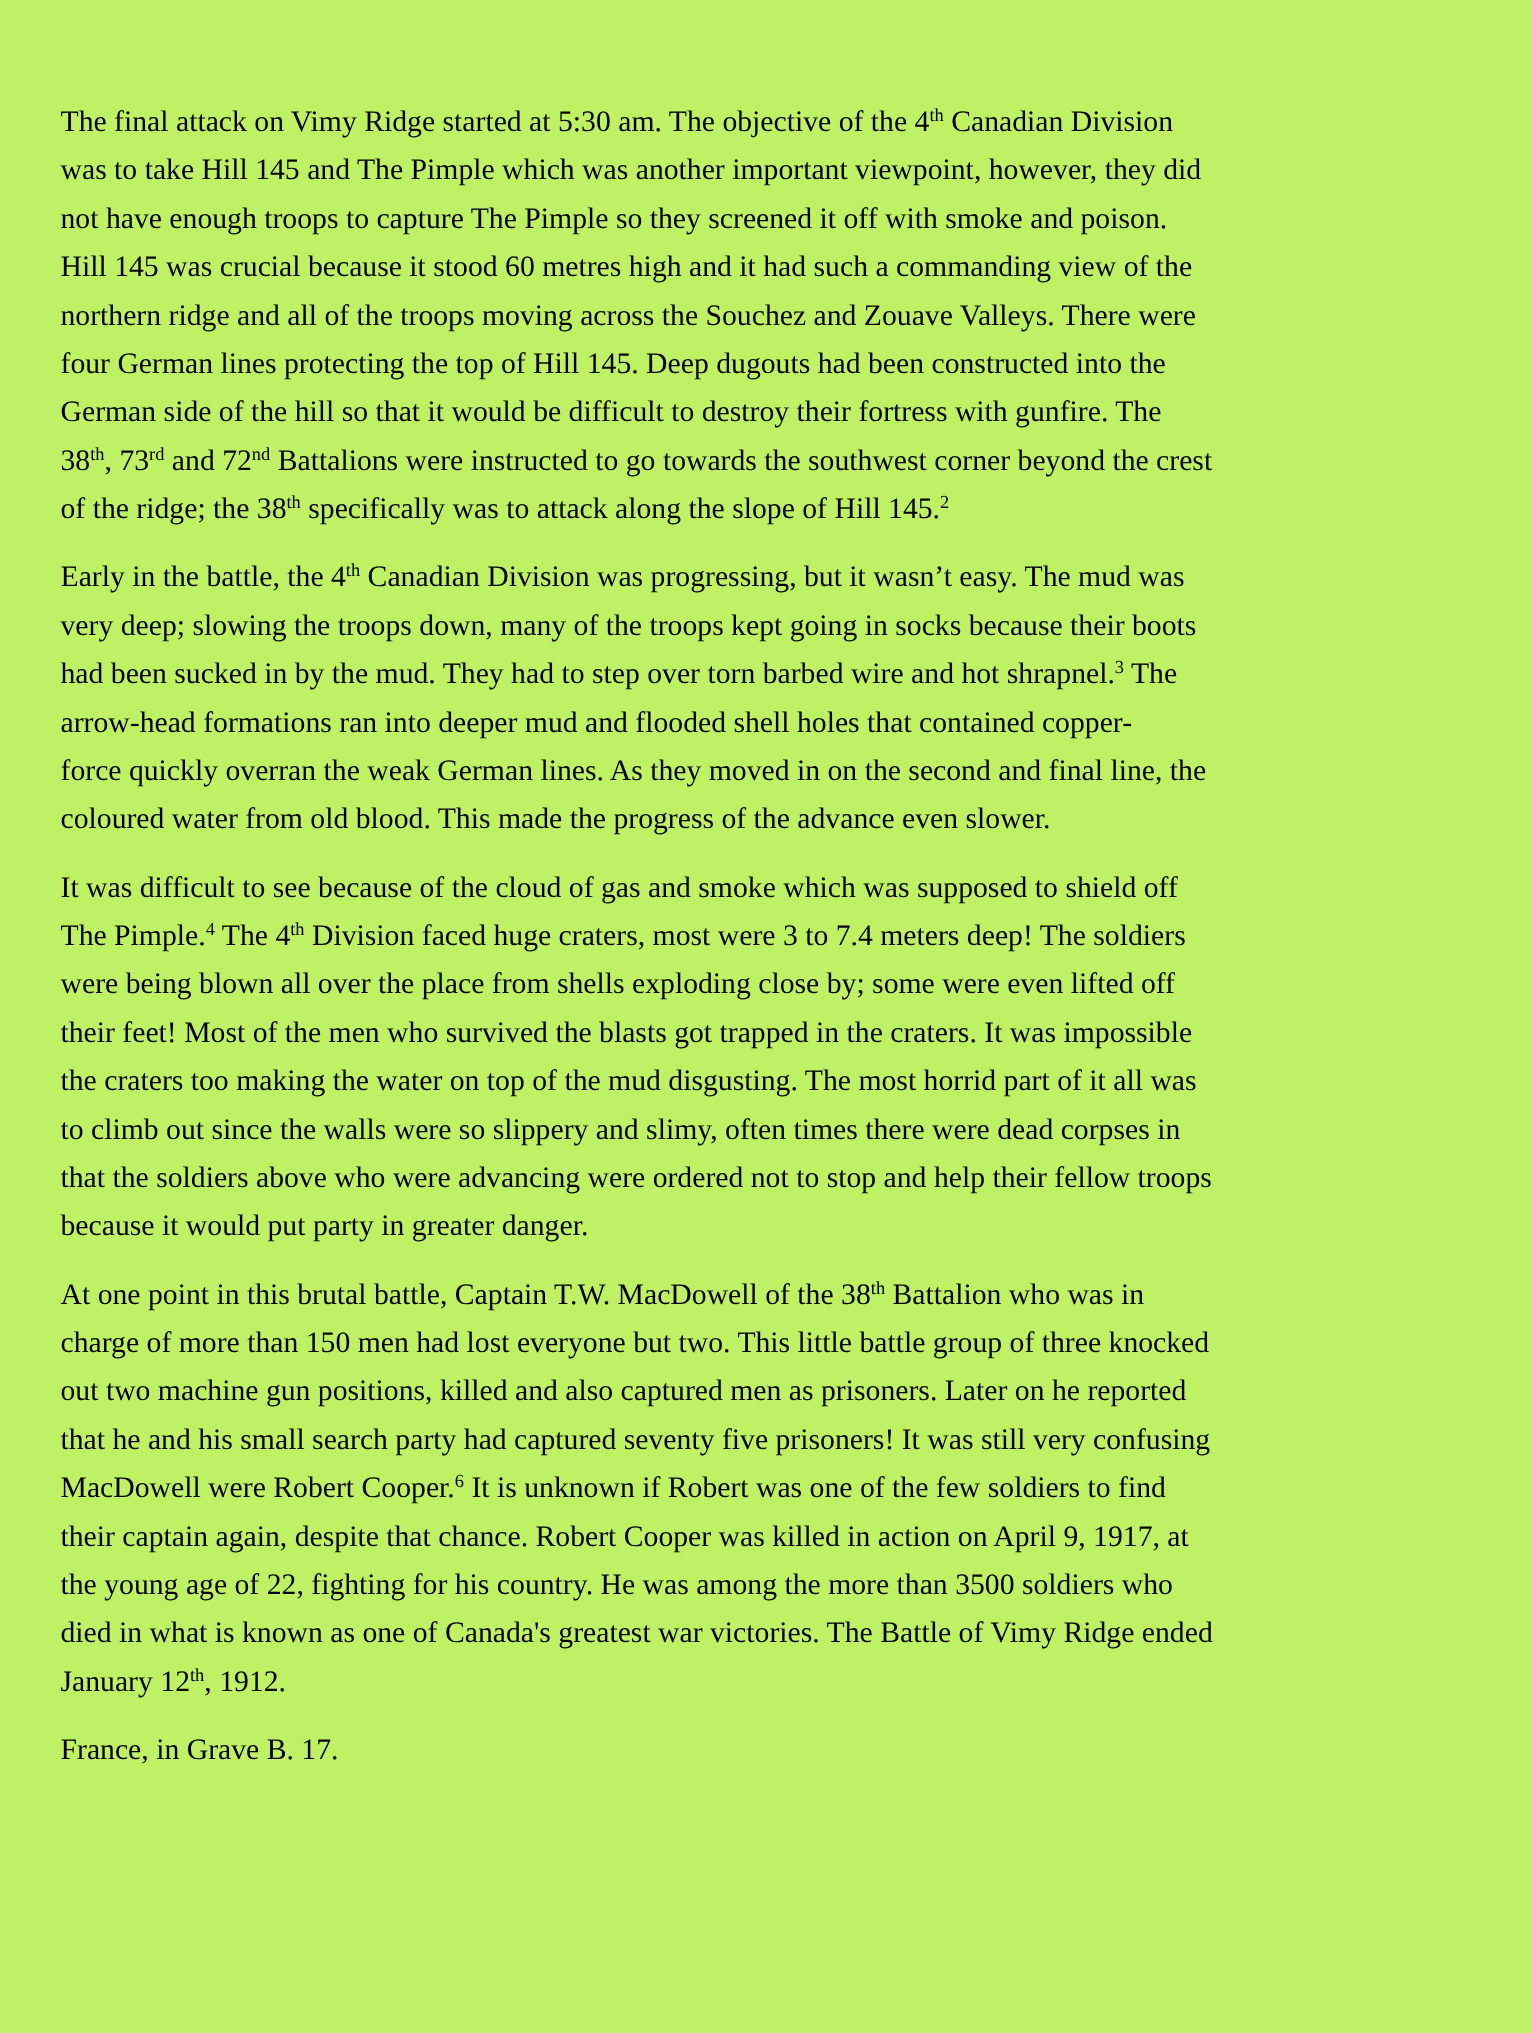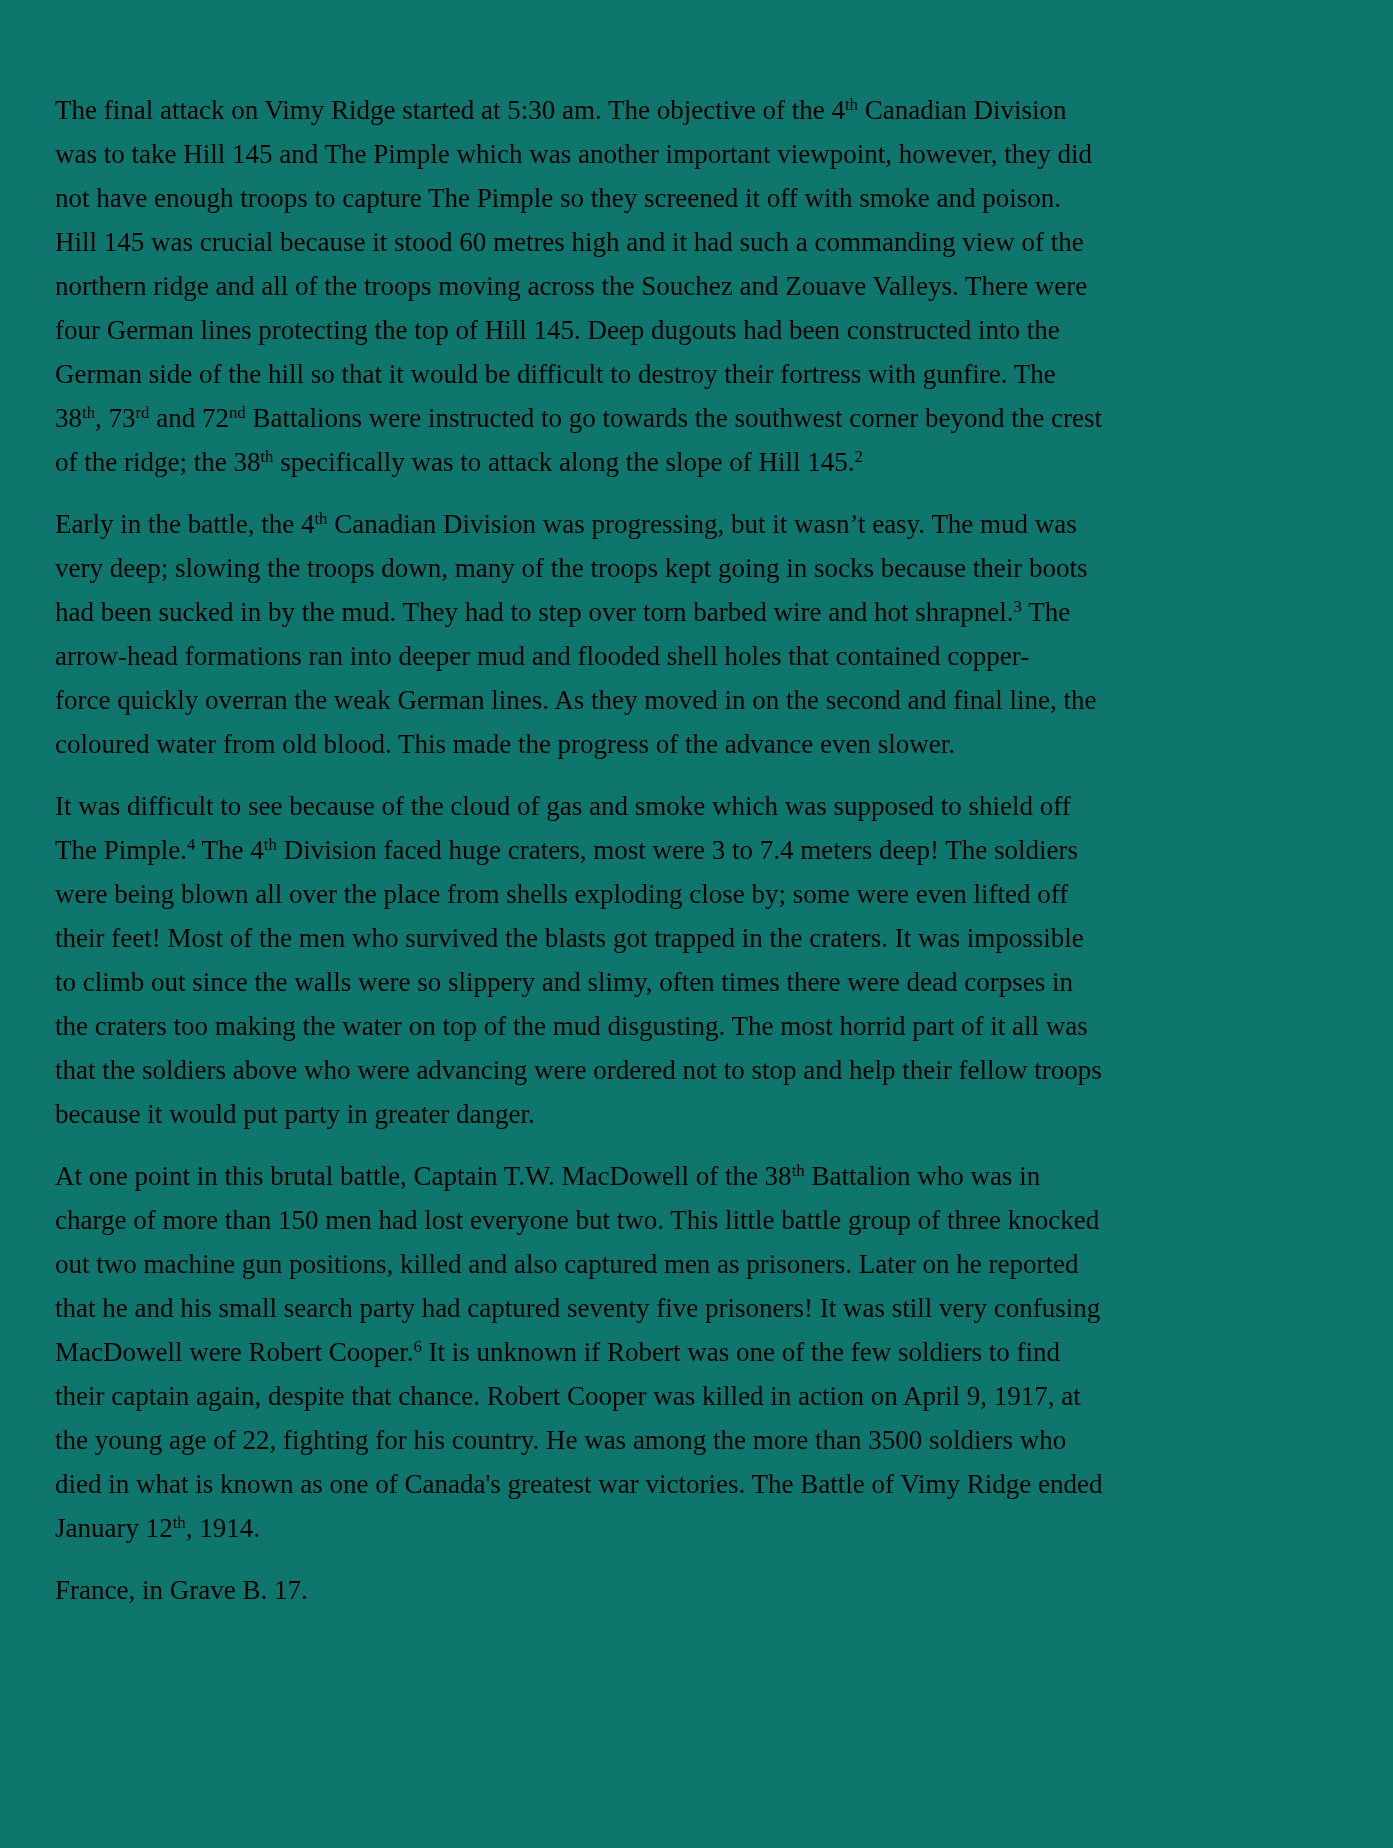--- a/index.html
+++ b/index.html
@@ -4,21 +4,21 @@
 <style>
   html, body {
     margin: 0;
     padding: 0;
     background: #ffffff;
   }
   .page {
     position: relative;
     width: 1393px;
     height: 1848px;
-    background: #0f766e;
+    background: #bef264;
     overflow: hidden;
     font-family: "Liberation Serif", "DejaVu Serif", serif;
     color: #000000;
   }
   .text-block {
     position: absolute;
     left: 55px;
     top: 88px;
     width: 1300px;
     font-size: 27px;
@@ -64,33 +64,33 @@
         <div class="line"><span>had been sucked in by the mud. They had to step over torn barbed wire and hot shrapnel.</span><span class="sup">3</span><span> The</span></div>
         <div class="line"><span>arrow-head formations ran into deeper mud and flooded shell holes that contained copper-</span></div>
         <div class="line"><span>force quickly overran the weak German lines. As they moved in on the second and final line, the</span></div>
         <div class="line"><span>coloured water from old blood. This made the progress of the advance even slower.</span></div>
       </div>
       <div class="para">
         <div class="line"><span>It was difficult to see because of the cloud of gas and smoke which was supposed to shield off</span></div>
         <div class="line"><span>The Pimple.</span><span class="sup">4</span><span> The 4</span><span class="sup">th</span><span> Division faced huge craters, most were 3 to 7.4 meters deep! The soldiers</span></div>
         <div class="line"><span>were being blown all over the place from shells exploding close by; some were even lifted off</span></div>
         <div class="line"><span>their feet! Most of the men who survived the blasts got trapped in the craters. It was impossible</span></div>
+        <div class="line"><span>the craters too making the water on top of the mud disgusting. The most horrid part of it all was</span></div>
         <div class="line"><span>to climb out since the walls were so slippery and slimy, often times there were dead corpses in</span></div>
-        <div class="line"><span>the craters too making the water on top of the mud disgusting. The most horrid part of it all was</span></div>
         <div class="line"><span>that the soldiers above who were advancing were ordered not to stop and help their fellow troops</span></div>
         <div class="line"><span>because it would put party in greater danger.</span></div>
       </div>
       <div class="para">
         <div class="line"><span>At one point in this brutal battle, Captain T.W. MacDowell of the 38</span><span class="sup">th</span><span> Battalion who was in</span></div>
         <div class="line"><span>charge of more than 150 men had lost everyone but two. This little battle group of three knocked</span></div>
         <div class="line"><span>out two machine gun positions, killed and also captured men as prisoners. Later on he reported</span></div>
         <div class="line"><span>that he and his small search party had captured seventy five prisoners! It was still very confusing</span></div>
         <div class="line"><span>MacDowell were Robert Cooper.</span><span class="sup">6</span><span> It is unknown if Robert was one of the few soldiers to find</span></div>
         <div class="line"><span>their captain again, despite that chance. Robert Cooper was killed in action on April 9, 1917, at</span></div>
         <div class="line"><span>the young age of 22, fighting for his country. He was among the more than 3500 soldiers who</span></div>
         <div class="line"><span>died in what is known as one of Canada's greatest war victories. The Battle of Vimy Ridge ended</span></div>
-        <div class="line"><span>January 12</span><span class="sup">th</span><span>, 1914.</span></div>
+        <div class="line"><span>January 12</span><span class="sup">th</span><span>, 1912.</span></div>
       </div>
       <div class="para">
         <div class="line"><span>France, in Grave B. 17.</span></div>
       </div>
     </div>
 </div>
 
 </body></html>

